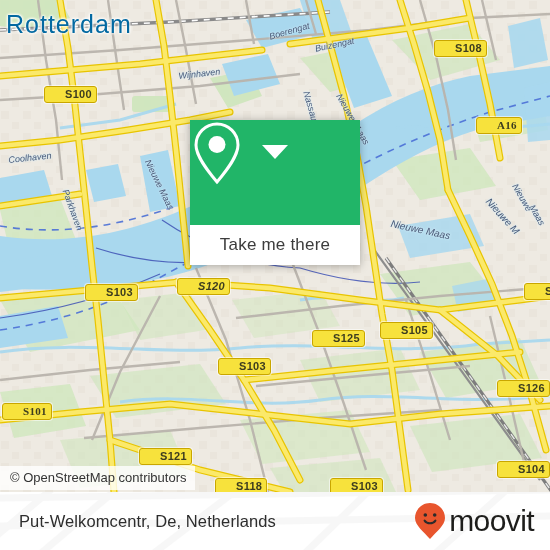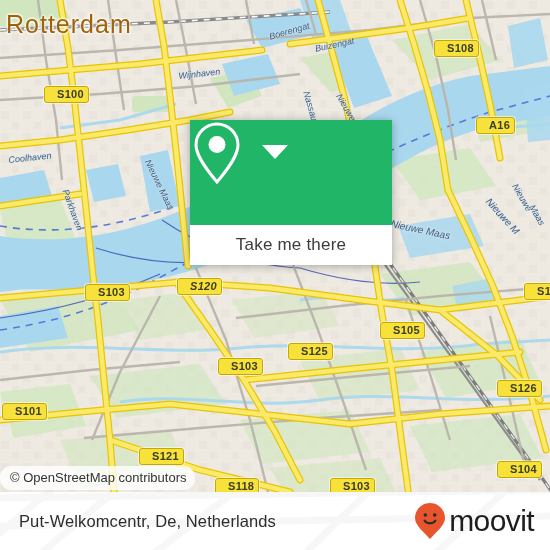--- a/index.html
+++ b/index.html
@@ -22,62 +22,61 @@
     font-family:"Liberation Sans", sans-serif;
     font-style:italic;
     color:#4a5a78;
     white-space:nowrap;
     pointer-events:none;
     text-shadow:0 0 2px #cfe8f5,0 0 2px #cfe8f5;
   }
   .citylabel{
     position:absolute;
     font-family:"Liberation Sans", sans-serif;
-    color:#a16207;
+    color:#0369a1;
     letter-spacing:1px;
     white-space:nowrap;
     pointer-events:none;
     text-shadow:0 0 3px #ffffff,0 0 3px #ffffff,0 0 3px #ffffff;
     text-align:right;
   }
   
   .shield{
     position:absolute;
     background:#f7e23c;
     border:1.5px solid #c9a600;
     border-radius:3px;
     color:#3d3d1f;
     font-size:11px;
     font-weight:bold;
     letter-spacing:.3px;
-    padding:1px 4px 2px 12px;
+    padding:1px 4px 2px 20px;
     line-height:12px;
     white-space:nowrap;
     box-shadow:0 0 0 1px rgba(255,255,255,.55);
     pointer-events:none;
   }
 
   
   #attribution{
     position:absolute;
     left:0;top:466px;
     background:rgba(255,255,255,.80);
     color:#333;
     font-size:13px;
     line-height:16px;
     padding:4px 8px 4px 10px;
     white-space:nowrap;
-    border-radius:11px;
   }
 
   
   #popup{
     position:absolute;
     left:190px;top:120px;
-    width:202px;
+    width:170px;
     filter:drop-shadow(0 1px 4px rgba(0,0,0,.30));
   }
   #popup-head{
     height:105px;
     background:#21b568;
     display:flex;align-items:center;justify-content:center;
   }
   #popup-body{
     height:40px;
     background:#ffffff;
@@ -293,31 +292,31 @@
         <div class="waterlabel" style="left: 70px; top: 188px; font-size: 9px; transform: rotate(70deg); transform-origin: left top;">Parkhaven</div>
         <div class="waterlabel" style="left: 152px; top: 158px; font-size: 9px; transform: rotate(64deg); transform-origin: left top;">Nieuwe Maas</div>
         <div class="waterlabel" style="left: 392px; top: 218px; font-size: 10px; transform: rotate(12deg); transform-origin: left top;">Nieuwe Maas</div>
         <div class="waterlabel" style="left: 492px; top: 196px; font-size: 10px; transform: rotate(48deg); transform-origin: left top;">Nieuwe M</div>
         <div class="waterlabel" style="left: 519px; top: 182px; font-size: 9px; transform: rotate(60deg); transform-origin: left top;">Nieuwe</div>
         <div class="waterlabel" style="left: 536px; top: 203px; font-size: 9px; transform: rotate(60deg); transform-origin: left top;">Maas</div>
       </div>
 
     <div id="shield-host">
         <div class="shield" style="left: 434px; top: 40px;">S108</div>
-        <div class="shield" style="left: 476px; top: 117px;">A16</div>
+        <div class="shield" style="left: 476px; top: 117px; font-family: Liberation Serif, serif;">A16</div>
         <div class="shield" style="left: 44px; top: 86px;">S100</div>
         <div class="shield" style="left: 85px; top: 284px;">S103</div>
         <div class="shield" style="left: 177px; top: 278px; font-style: italic;">S120</div>
-        <div class="shield" style="left: 288px; top: 330px; margin-top: 13px;">S125</div>
+        <div class="shield" style="left: 312px; top: 330px;">S125</div>
         <div class="shield" style="left: 218px; top: 358px;">S103</div>
         <div class="shield" style="left: 380px; top: 322px;">S105</div>
         <div class="shield" style="left: 524px; top: 283px;">S126</div>
         <div class="shield" style="left: 497px; top: 380px;">S126</div>
         <div class="shield" style="left: 497px; top: 461px;">S104</div>
-        <div class="shield" style="left: 2px; top: 403px;">S101</div>
+        <div class="shield" style="left: 2px; top: 403px; font-family: Liberation Serif, serif;">S101</div>
         <div class="shield" style="left: 139px; top: 448px;">S121</div>
         <div class="shield" style="left: 215px; top: 478px;">S118</div>
         <div class="shield" style="left: 330px; top: 478px;">S103</div>
       </div>
 
     <div id="attribution">© OpenStreetMap contributors</div>
 
     <div id="popup">
       <div id="popup-head">
         <svg width="54" height="66" viewBox="0 0 54 66">

